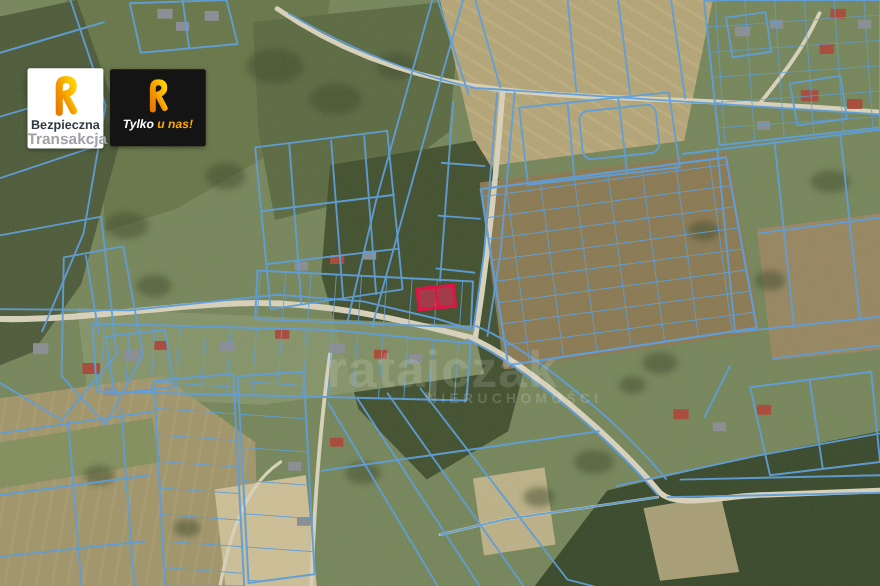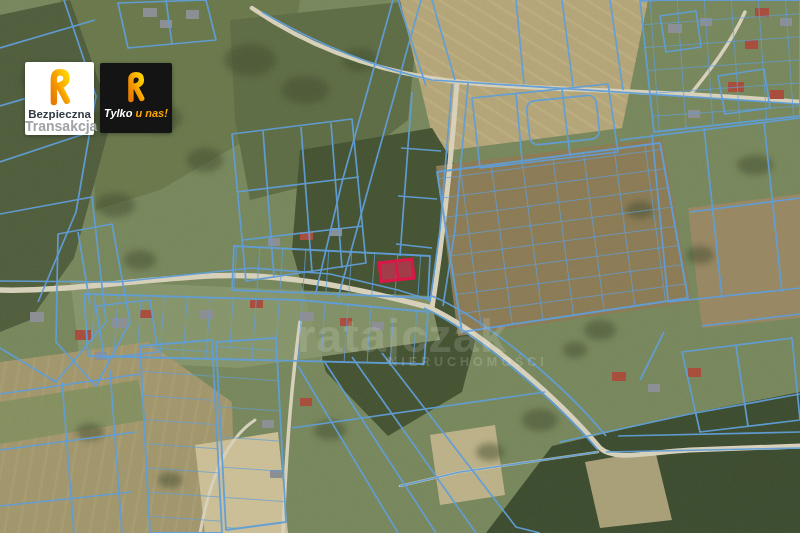--- a/index.html
+++ b/index.html
@@ -2,21 +2,21 @@
 <html><head>
 <meta charset="utf-8">
 <style>
   html,body{margin:0;padding:0;background:#20241c;}
   .stage{position:relative;width:800px;height:533px;overflow:hidden;
          font-family:"Liberation Sans",sans-serif;background:#76865a;}
   .stage svg.mapsvg{position:absolute;left:0;top:0;display:block;}
   .badge{position:absolute;text-align:center;box-sizing:border-box;
          box-shadow:0 1px 4px rgba(0,0,0,.35);}
   .badge-white{left:25px;top:62px;width:69px;height:73px;background:#ffffff;border-radius:2px;}
-  .badge-black{left:100px;top:63px;width:72px;height:70px;background:#141414;border-radius:2px;}
+  .badge-black{left:100px;top:63px;width:87px;height:70px;background:#141414;border-radius:2px;}
   .badge .rlogo{display:block;margin:5px auto 1px auto;}
   .badge-black .rlogo{margin:7px auto 3px auto;}
   .bw-line1{font-size:11.5px;font-weight:bold;color:#323a45;line-height:12px;}
   .bw-line2{font-size:14px;font-weight:bold;color:#a0a2a6;line-height:12px;}
   .bb-line{font-size:11px;font-weight:bold;font-style:italic;color:#ffffff;line-height:13px;white-space:nowrap;}
   .bb-line .accent{color:#ffa702;}
 </style>
 </head>
 <body>
 

